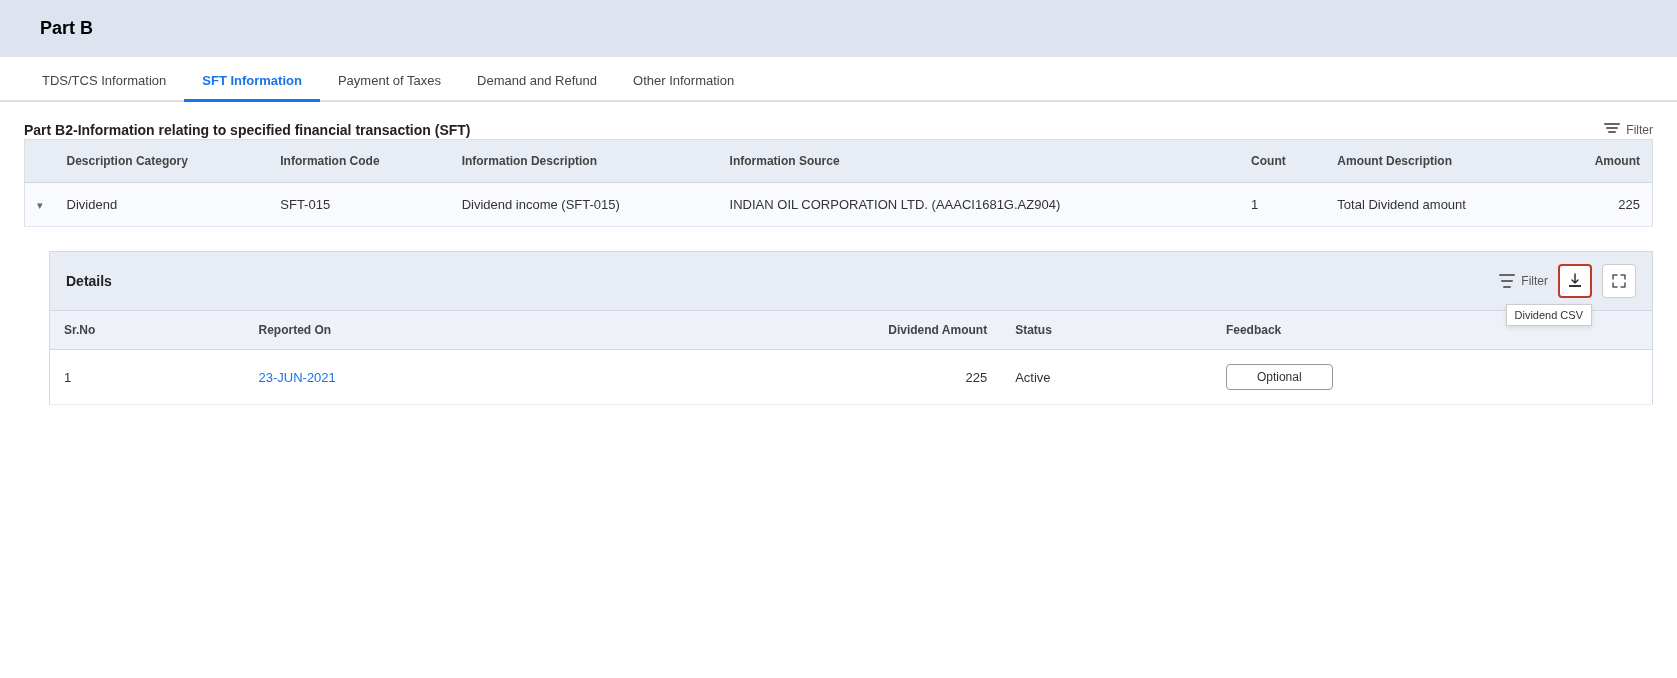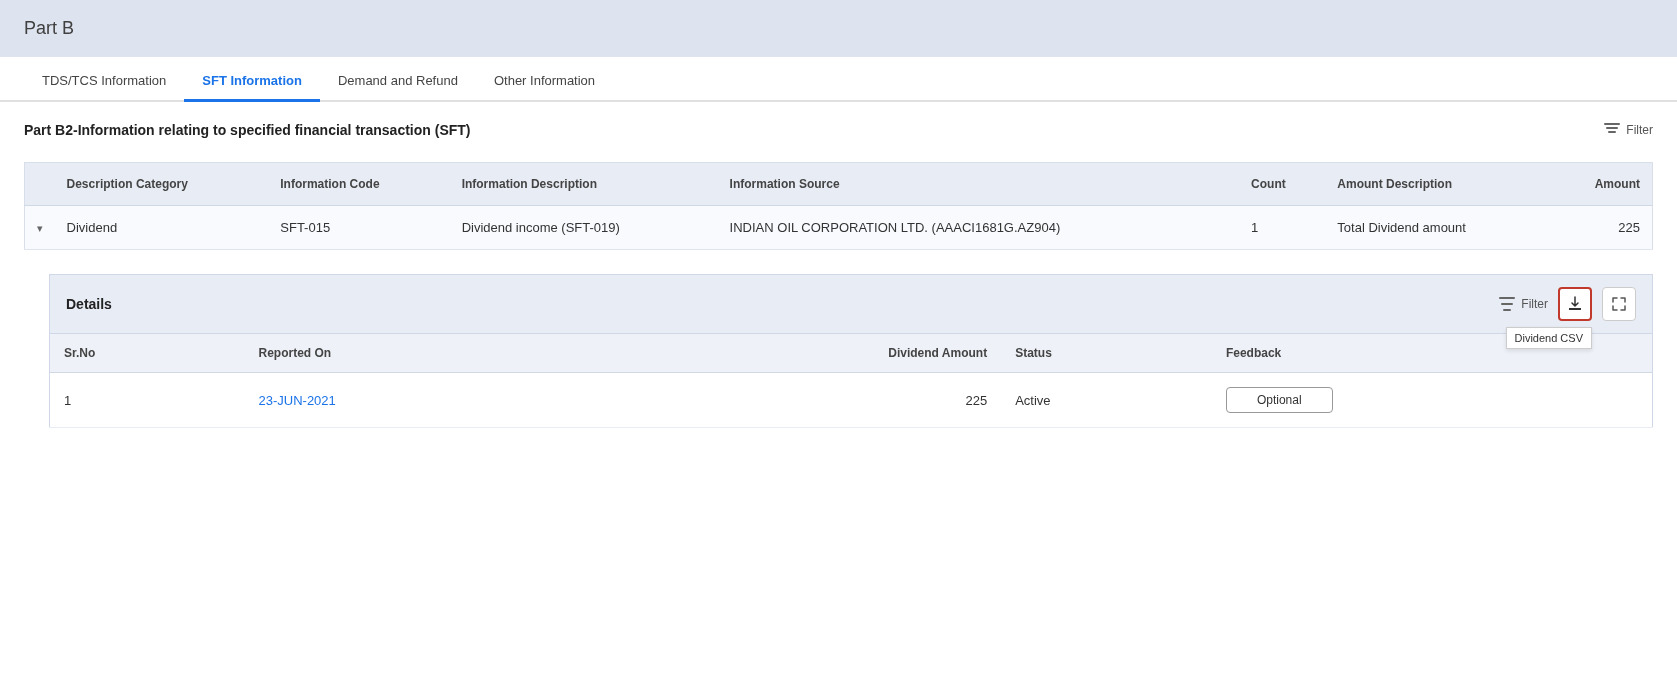--- a/index.html
+++ b/index.html
@@ -1,24 +1,24 @@
 <!DOCTYPE html>
 <html><head>
   <meta charset="utf-8">
   <style>
     * { box-sizing: border-box; margin: 0; padding: 0; }
     body { font-family: Arial, sans-serif; font-size: 13px; color: #333; background: #fff; width: 1677px; }
 
     
     .page-header {
       background: #dde3ef;
-      padding: 18px 24px;
+      padding: 18px 40px;
       font-size: 18px;
-      font-weight: 400;
-      color: #404040;
+      font-weight: 700;
+      color: #000000;
     }
 
     
     .tabs-bar {
       display: flex;
       align-items: flex-end;
       border-bottom: 2px solid #e0e0e0;
       padding: 0 24px;
       background: #fff;
     }
@@ -46,21 +46,21 @@
     
     .main-content {
       padding: 20px 24px;
     }
 
     
     .section-title-row {
       display: flex;
       justify-content: space-between;
       align-items: center;
-      margin-bottom: 24px;
+      margin-bottom: 1px;
     }
     .section-title {
       font-size: 14px;
       font-weight: 700;
       color: #222;
     }
     .filter-btn {
       display: flex;
       align-items: flex-start;
       gap: 6px;
@@ -222,20 +222,21 @@
 </head>
 <body>
 
 <div class="page-header">
   <span>Part B</span>
 </div>
 
 <div class="tabs-bar">
   <div class="tab-item">TDS/TCS Information</div>
   <div class="tab-item active">SFT Information</div>
+  <div class="tab-item">Payment of Taxes</div>
   <div class="tab-item">Demand and Refund</div>
   <div class="tab-item">Other Information</div>
 </div>
 
 <div class="main-content">
 
   <div class="section-title-row">
     <div class="section-title">Part B2-Information relating to specified financial transaction (SFT)</div>
     <div class="filter-btn">
       <div class="filter-icon">
@@ -260,21 +261,21 @@
         <th class="right">Amount</th>
       </tr>
     </thead>
     <tbody>
       <tr class="table-row">
         <td class="chevron-cell">
           <span class="chevron">▾</span>
         </td>
         <td>Dividend</td>
         <td>SFT-015</td>
-        <td>Dividend income (SFT-019)</td>
+        <td>Dividend income (SFT-015)</td>
         <td>INDIAN OIL CORPORATION LTD. (AAACI1681G.AZ904)</td>
         <td>1</td>
         <td>Total Dividend amount</td>
         <td class="right">225</td>
       </tr>
     </tbody>
   </table>
 
   <div class="details-section">
 

